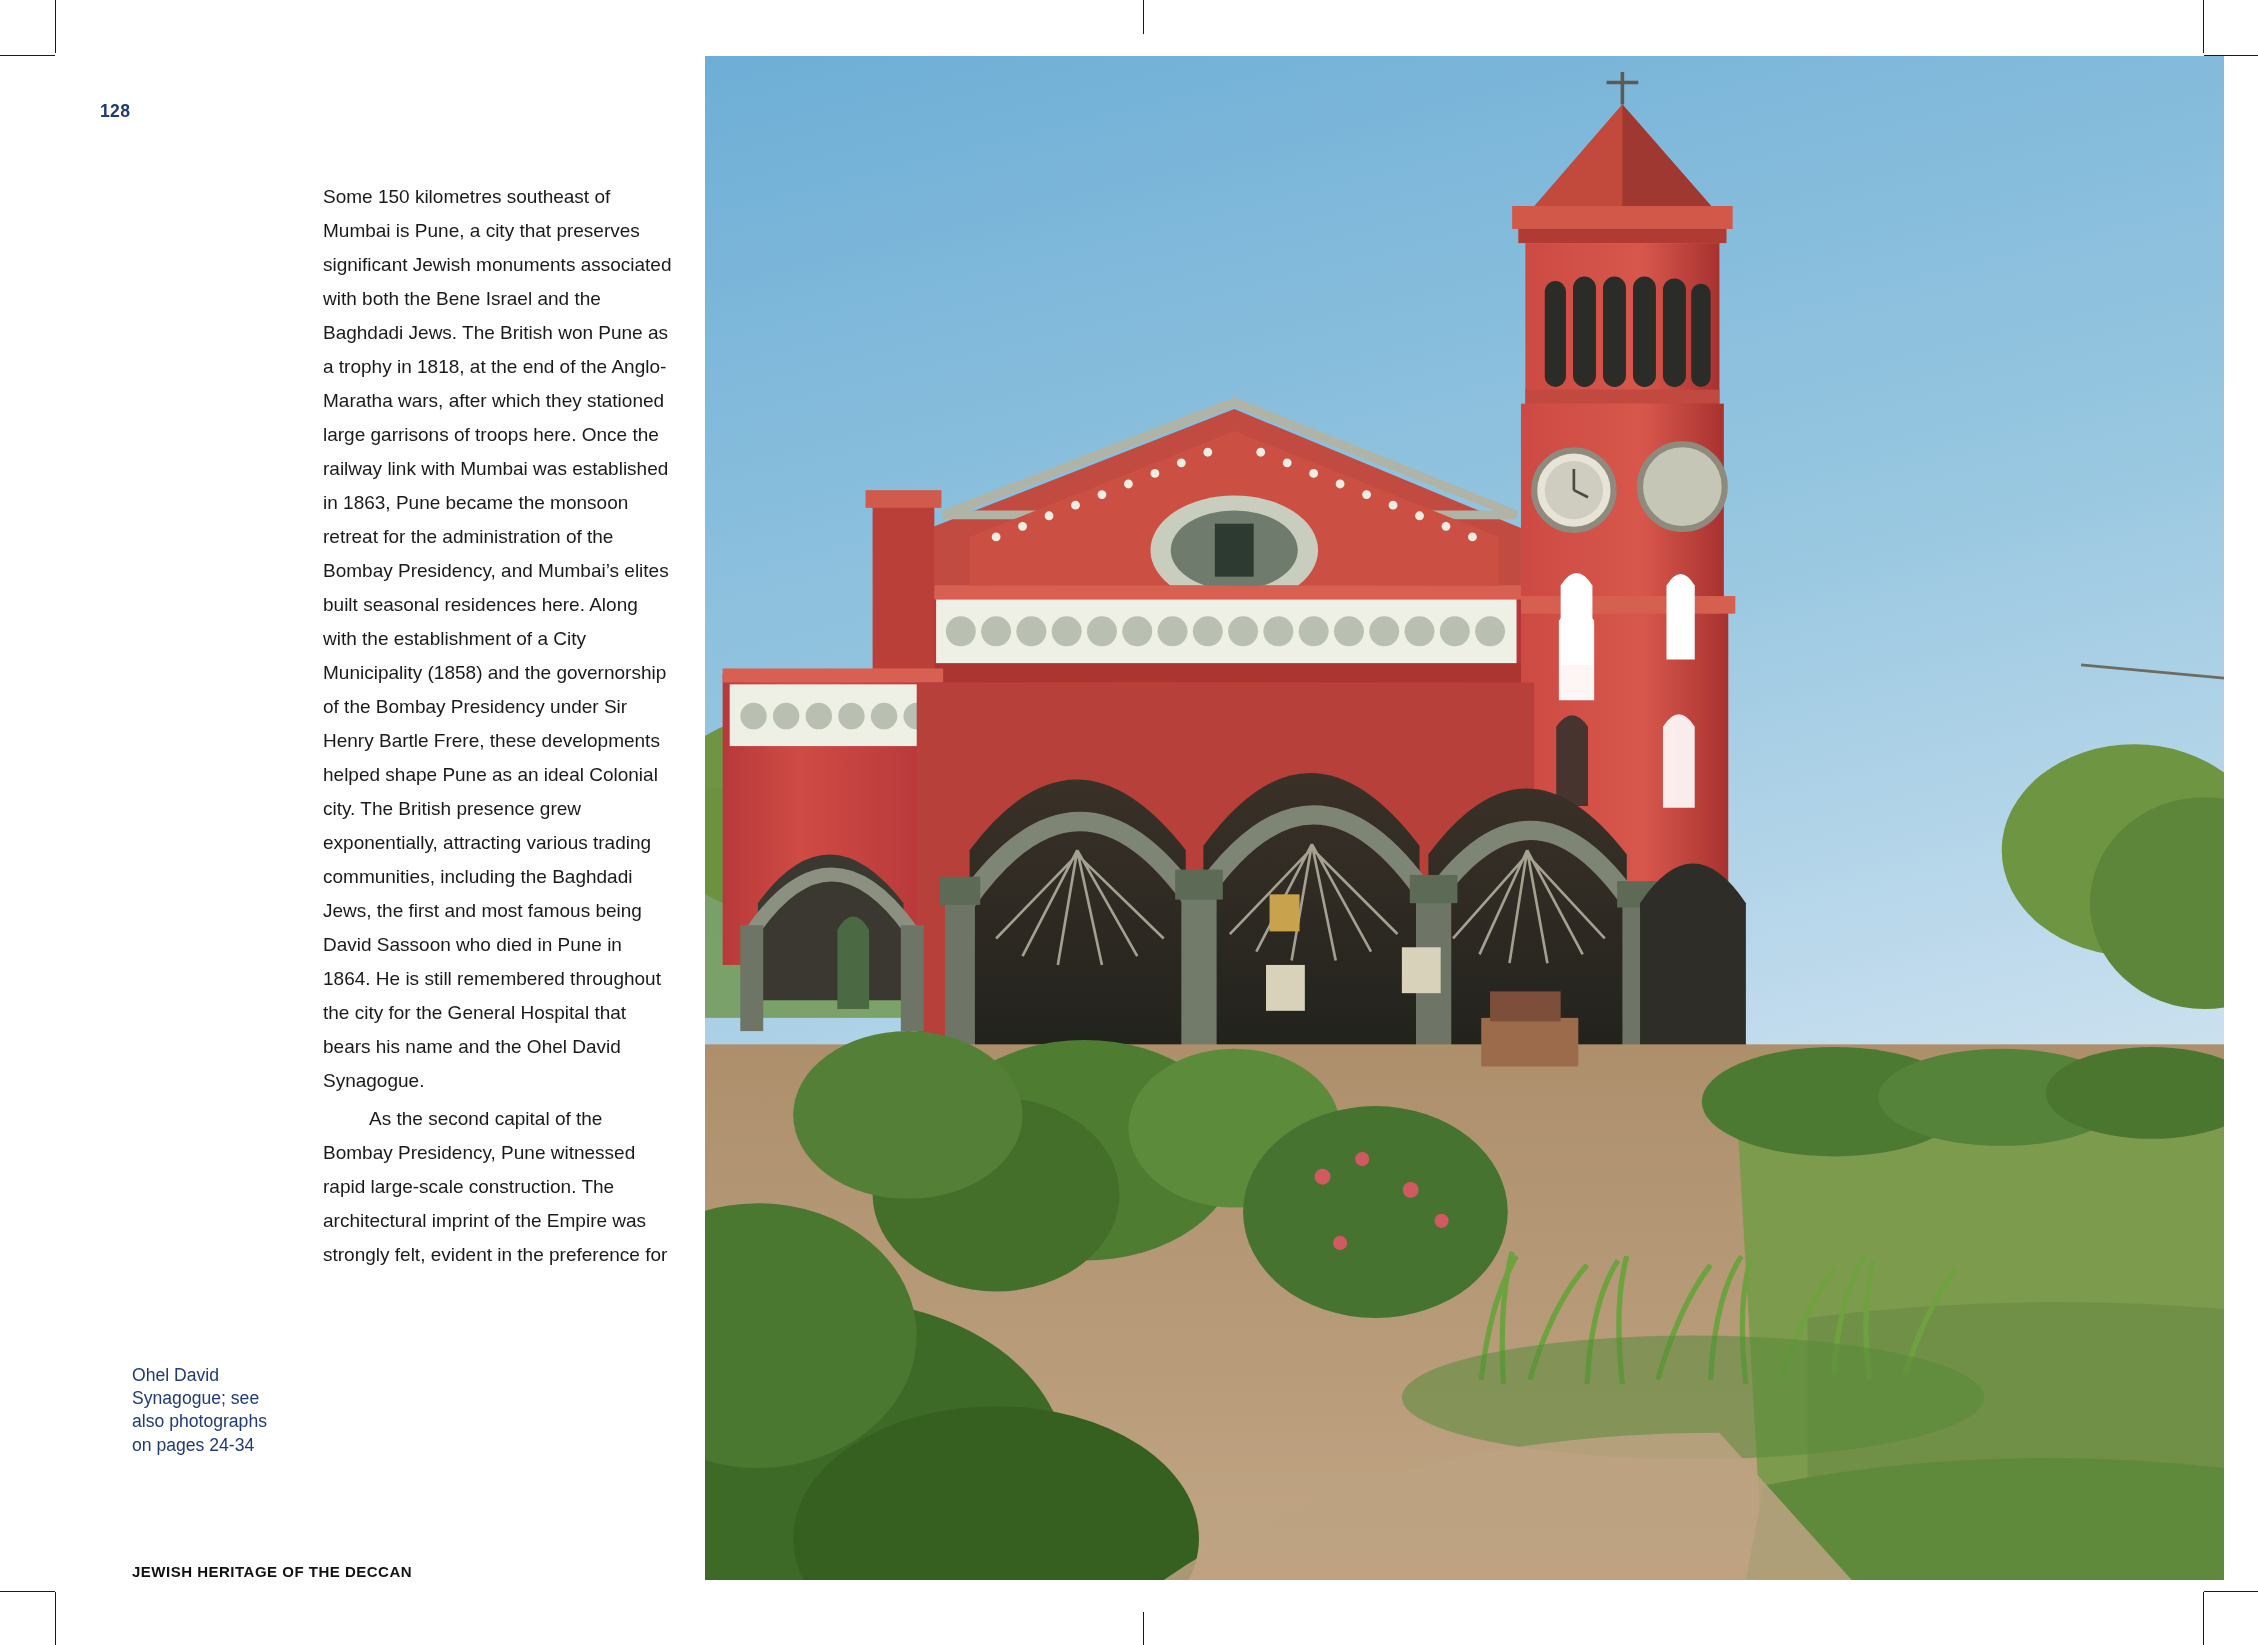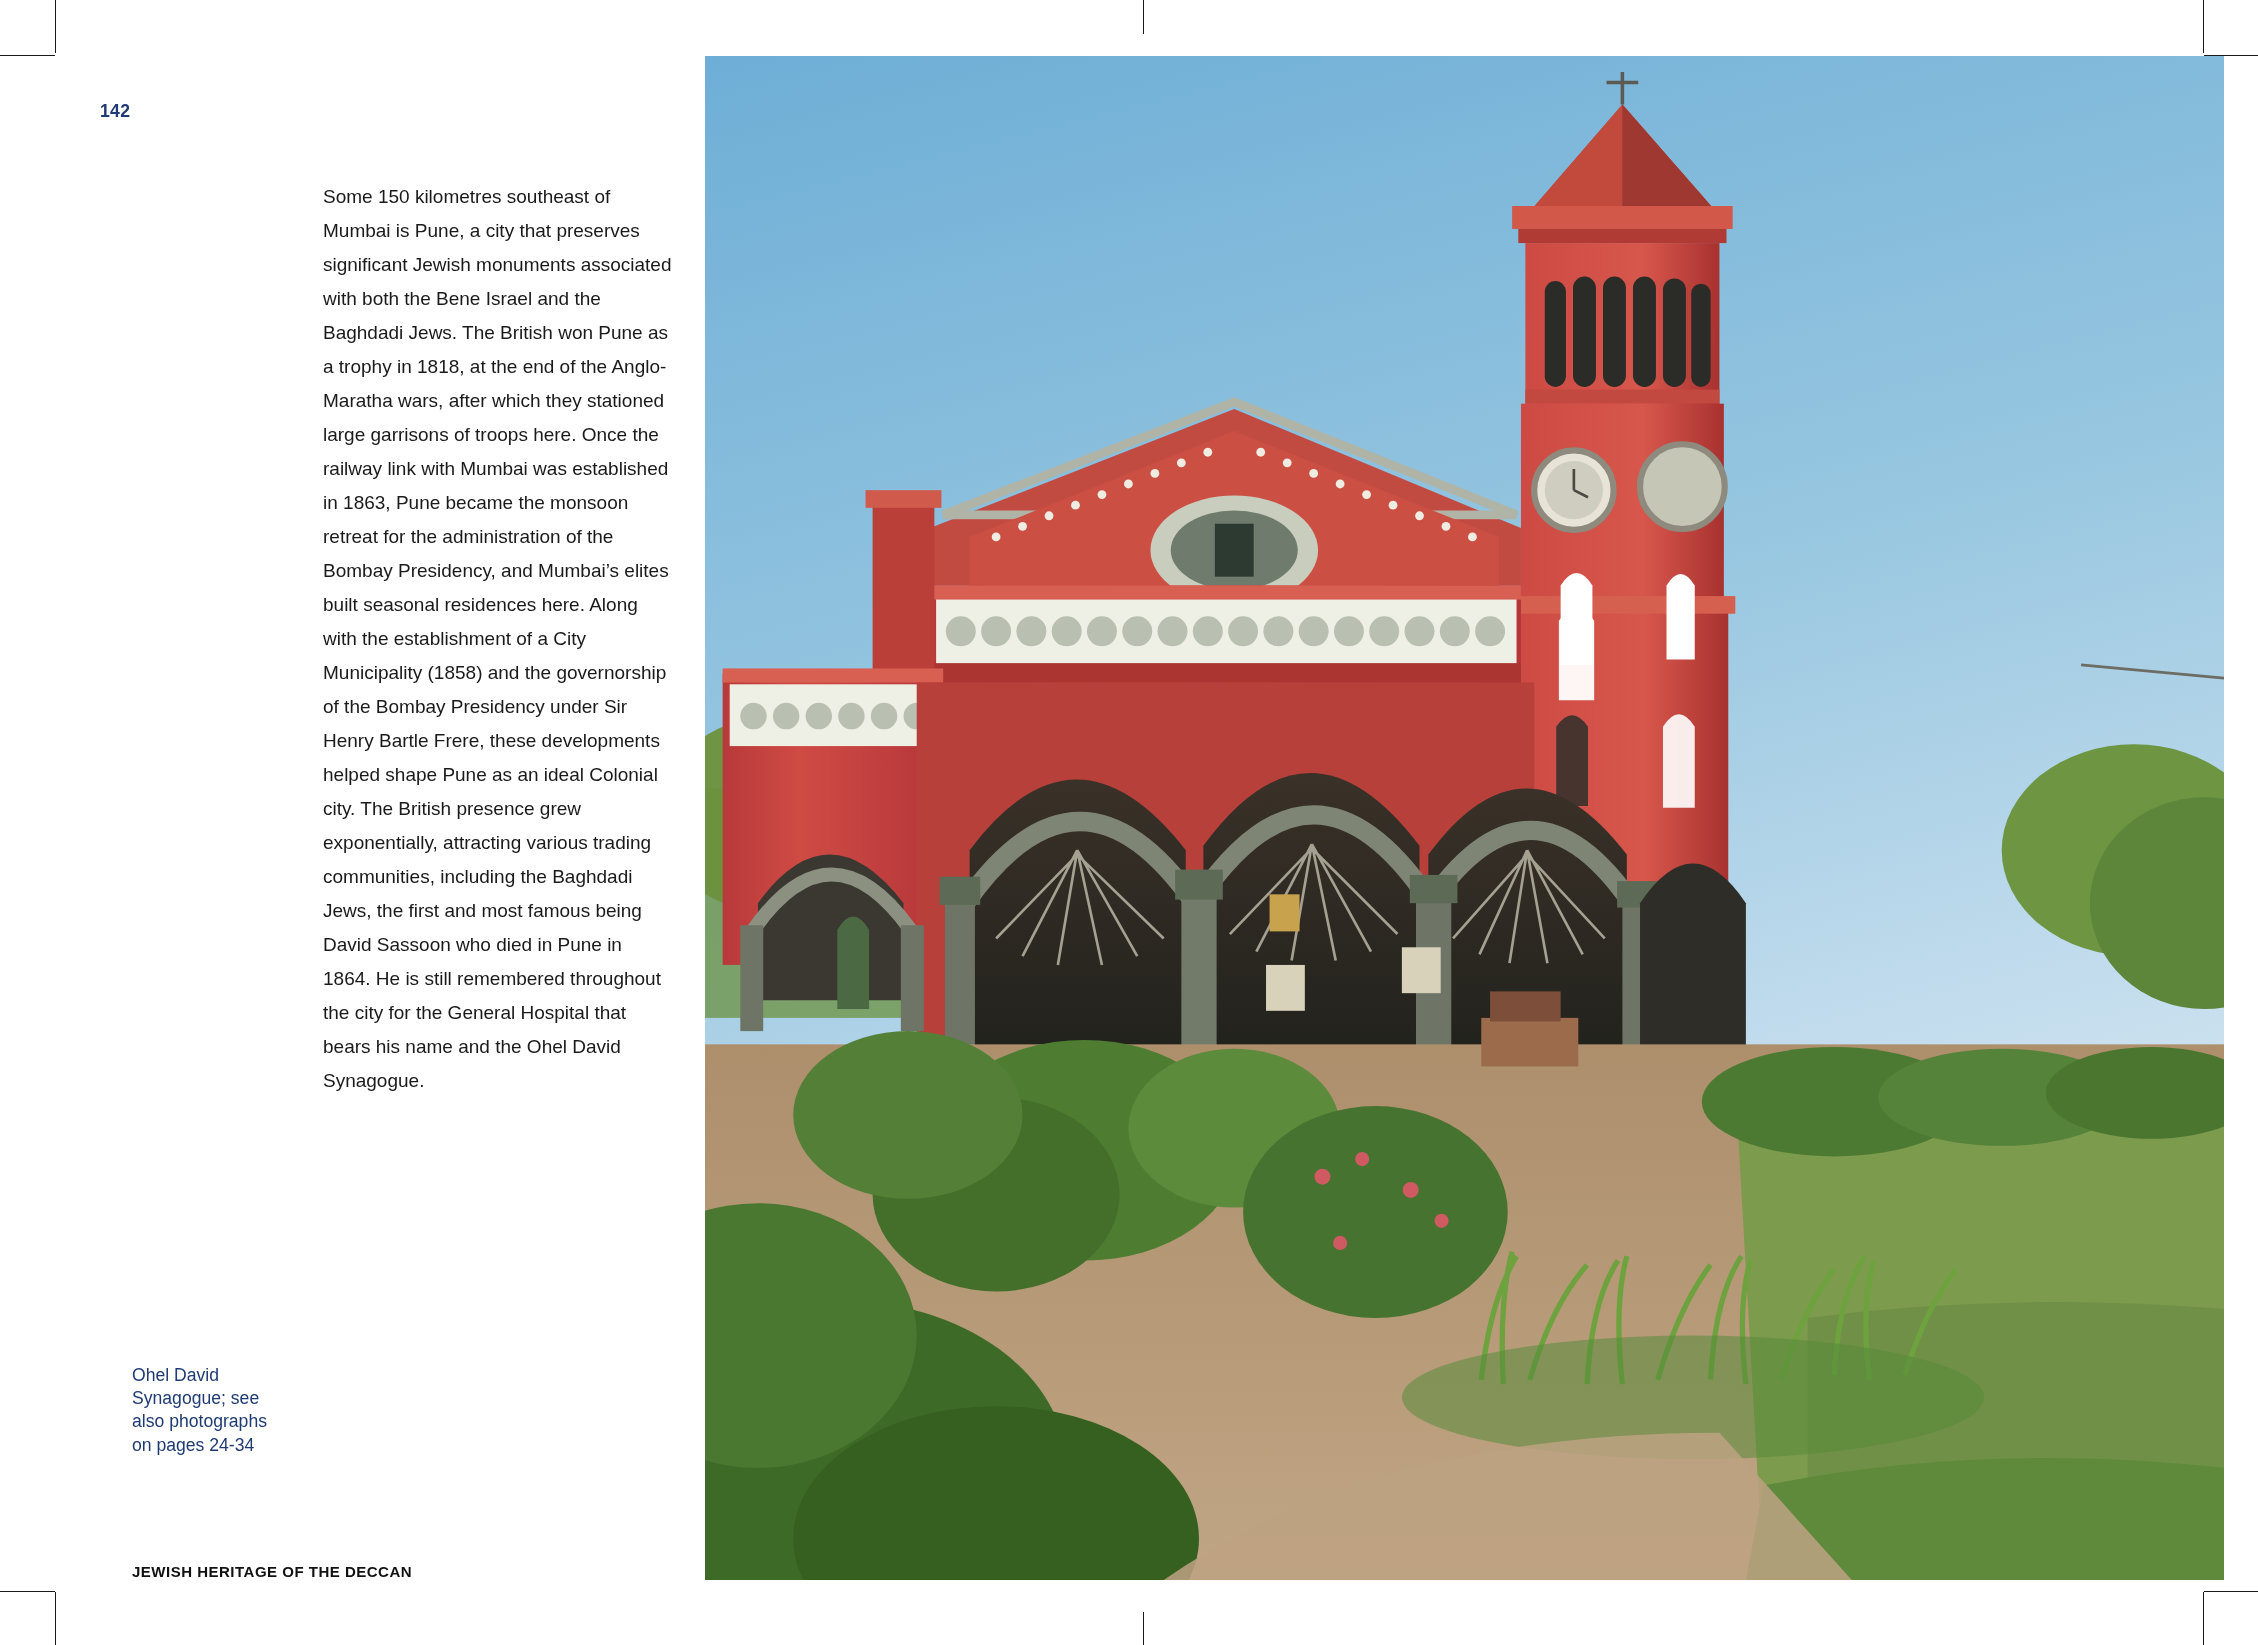--- a/index.html
+++ b/index.html
@@ -106,24 +106,25 @@
 <div class="crop v crop-tr-v"></div>
 <div class="crop v crop-bl-v"></div>
 <div class="crop v crop-br-v"></div>
 <div class="crop v crop-ct"></div>
 <div class="crop v crop-cb"></div>
 <div class="crop h crop-lt"></div>
 <div class="crop h crop-lb"></div>
 <div class="crop h crop-rt"></div>
 <div class="crop h crop-rb"></div>
 
-<div class="folio">142</div>
+<div class="folio">128</div>
 
 <div class="body-col">
   <p>Some 150 kilometres southeast of Mumbai is Pune, a city that preserves significant Jewish monuments associated with both the Bene Israel and the Baghdadi Jews. The British won Pune as a trophy in 1818, at the end of the Anglo-Maratha wars, after which they stationed large garrisons of troops here. Once the railway link with Mumbai was established in 1863, Pune became the monsoon retreat for the administration of the Bombay Presidency, and Mumbai’s elites built seasonal residences here. Along with the establishment of a City Municipality (1858) and the governorship of the Bombay Presidency under Sir Henry Bartle Frere, these developments helped shape Pune as an ideal Colonial city. The British presence grew exponentially, attracting various trading communities, including the Baghdadi Jews, the first and most famous being David Sassoon who died in Pune in 1864. He is still remembered throughout the city for the General Hospital that bears his name and the Ohel David Synagogue.</p>
+  <p class="indent">As the second capital of the Bombay Presidency, Pune witnessed rapid large-scale construction. The architectural imprint of the Empire was strongly felt, evident in the preference for</p>
 </div>
 
 <div class="side-caption">Ohel David Synagogue; see also photographs on pages 24-34</div>
 
 <div class="running-foot">JEWISH HERITAGE OF THE DECCAN</div>
 
 <div class="photo">
   <svg viewBox="0 0 1722 1727" preserveAspectRatio="none">
     <defs>
       <linearGradient id="sky" x1="0" y1="0" x2="0.25" y2="1">

